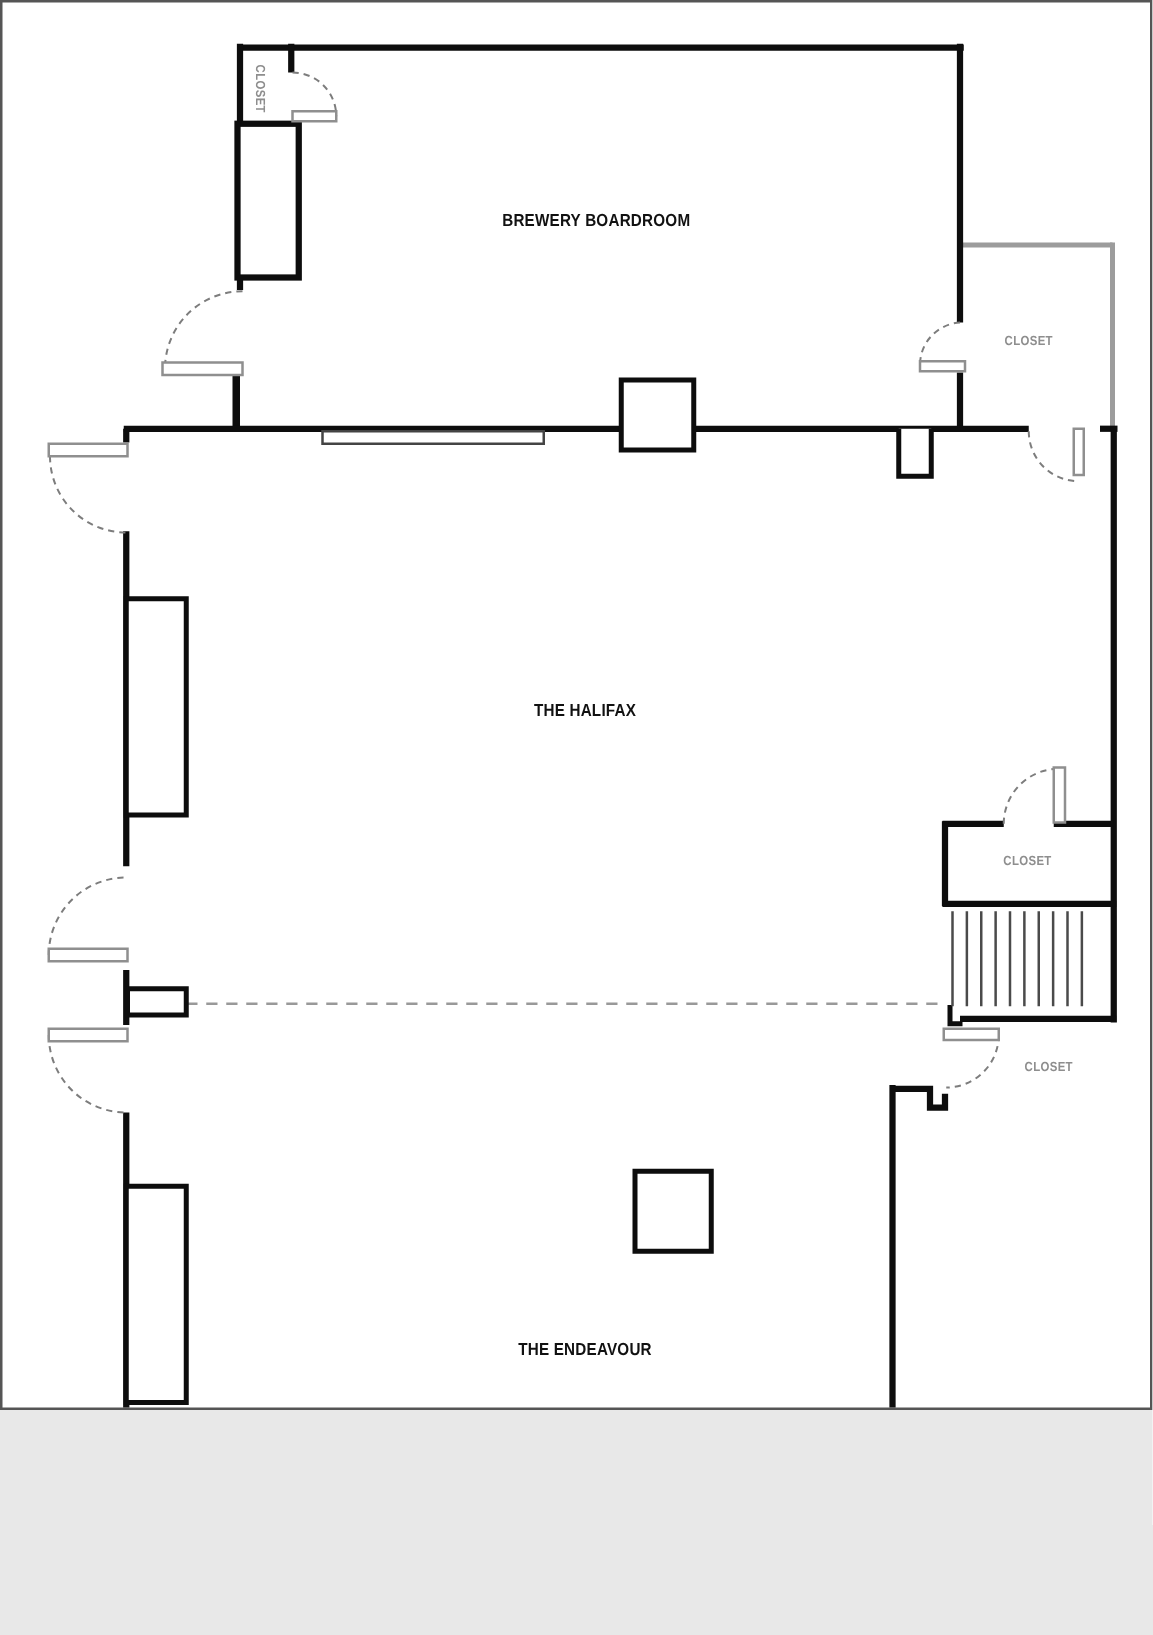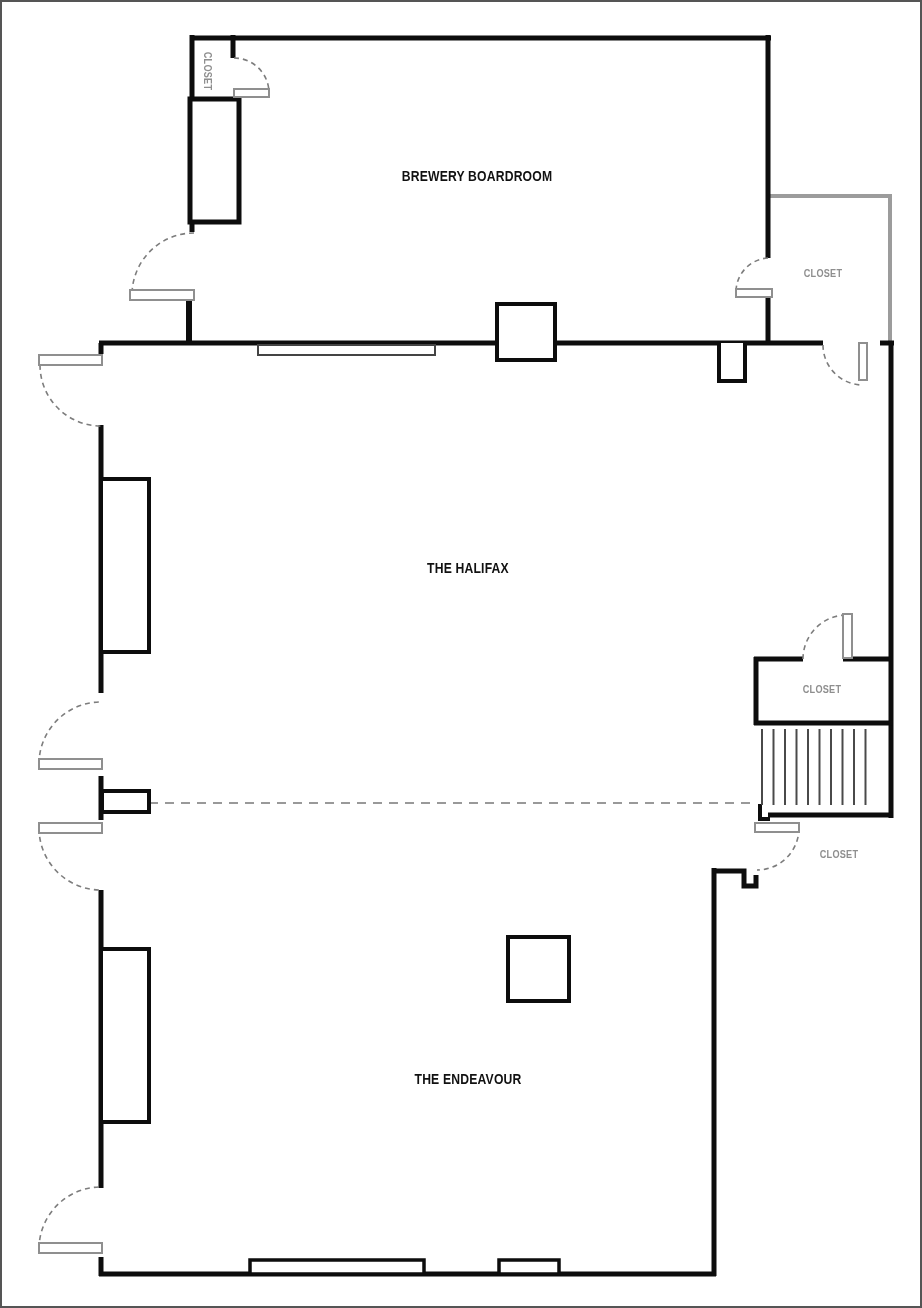--- a/index.html
+++ b/index.html
@@ -1,18 +1,18 @@
 <!DOCTYPE html>
 <html><head>
 <meta charset="utf-8">
 <style>
   html,body{margin:0;padding:0;background:#e8e8e8;}
   .page{
     position:relative;
-    width:922px;height:1308px;
+    width:922px;height:1128px;
     background:#ffffff;
     box-sizing:border-box;
     border:2px solid #555;
     overflow:hidden;
     font-family:"Liberation Sans", sans-serif;
   }
   .plan-svg{position:absolute;left:0;top:0;}
   .label{
     position:absolute;
     white-space:nowrap;

